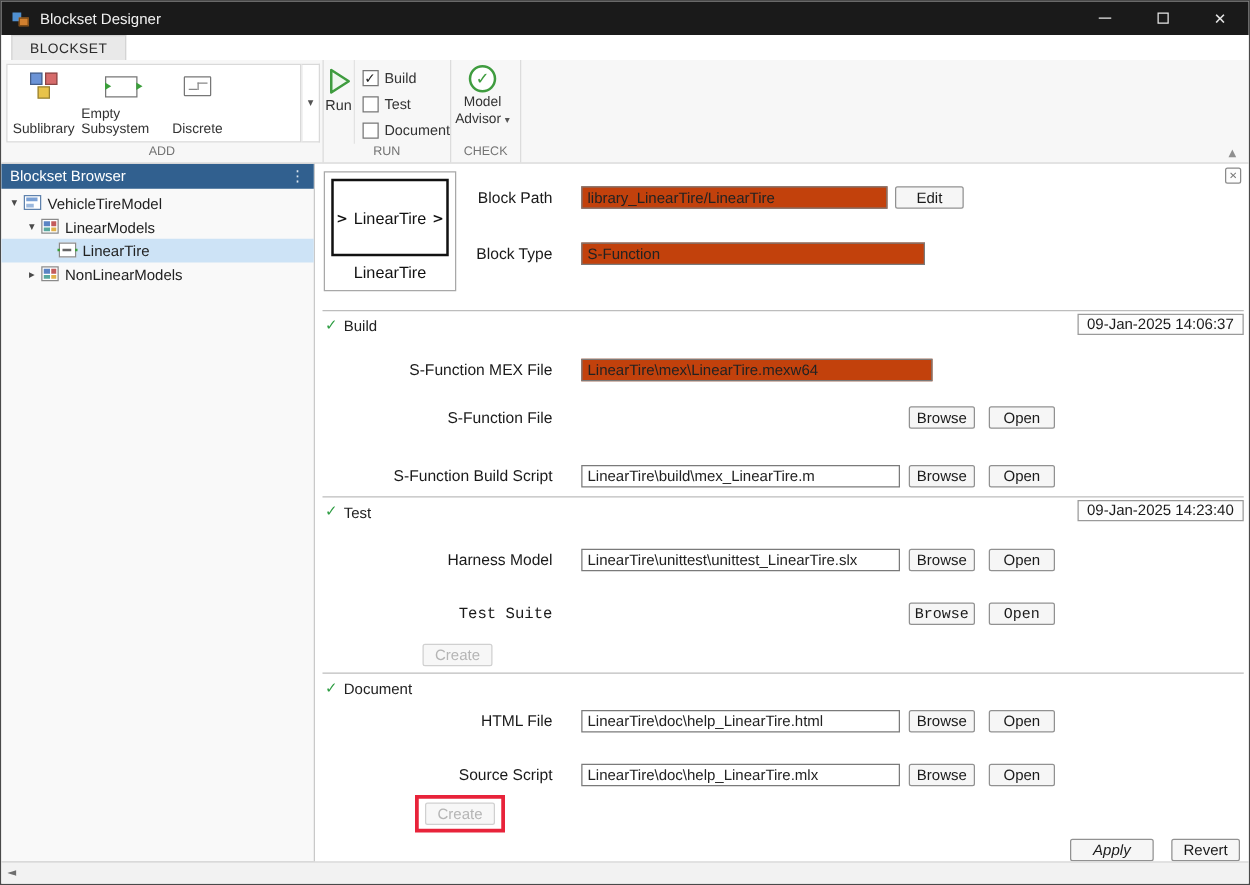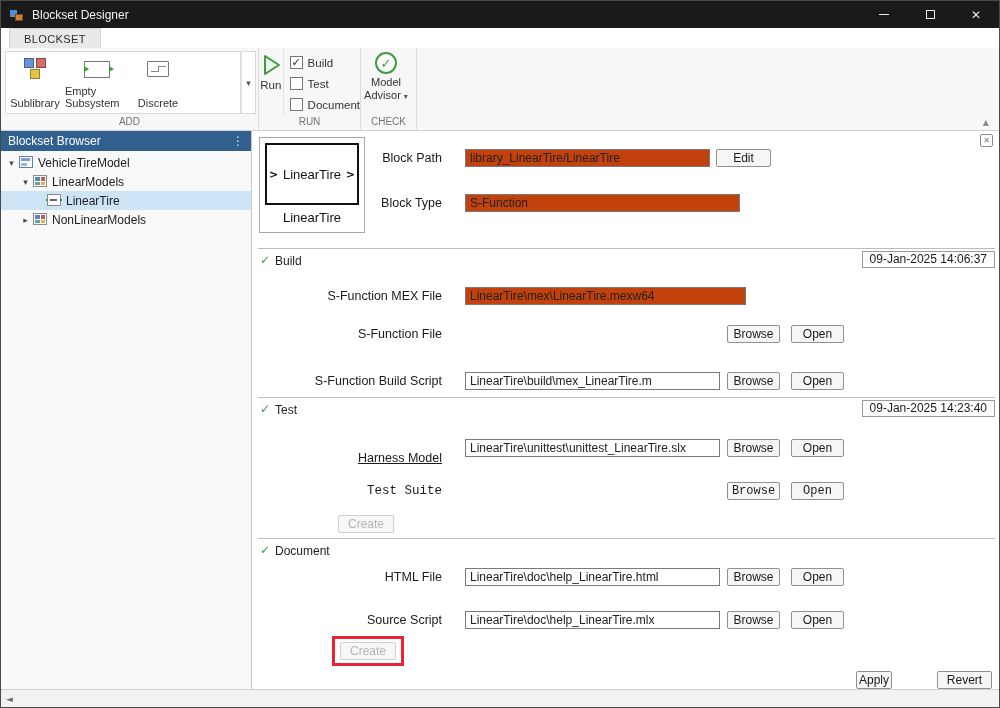--- a/index.html
+++ b/index.html
@@ -324,21 +324,21 @@
         <button class="btn" style="left:475px;top:0;width:53px;">Browse</button>
         <button class="btn" style="left:539px;top:0;width:53px;">Open</button>
       </div>
 
       <div class="sec" style="top:266px;">
         <span class="schk glyph">✓</span>
         <span class="stitle">Test</span>
         <span class="stamp">09-Jan-2025 14:23:40</span>
       </div>
       <div class="frow" style="top:308px;">
-        <span class="flabel" style="top:12px;text-decoration:underline;">Harness Model</span>
+        <span class="flabel" style="top:2px;">Harness Model</span>
         <input class="fld" style="left: 213px; top: 0px; width: 255px;" value="LinearTire\unittest\unittest_LinearTire.slx">
         <button class="btn" style="left:475px;top:0;width:53px;">Browse</button>
         <button class="btn" style="left:539px;top:0;width:53px;">Open</button>
       </div>
       <div class="frow" style="top:351px;font-family:Liberation Mono, monospace;">
         <span class="flabel" style="top:2px;">Test Suite</span>
         <button class="btn" style="left:475px;top:0;width:53px;">Browse</button>
         <button class="btn" style="left:539px;top:0;width:53px;">Open</button>
       </div>
       <button class="btn disabled" style="left:86px;top:384px;width:56px;">Create</button>
@@ -356,21 +356,21 @@
       <div class="frow" style="top:480px;">
         <span class="flabel" style="top:2px;">Source Script</span>
         <input class="fld" style="left: 213px; top: 0px; width: 255px;" value="LinearTire\doc\help_LinearTire.mlx">
         <button class="btn" style="left:475px;top:0;width:53px;">Browse</button>
         <button class="btn" style="left:539px;top:0;width:53px;">Open</button>
       </div>
       <div class="annotation">
         <button class="btn disabled">Create</button>
       </div>
 
-      <button class="btn" style="left:604px;top:540px;width:36px;">Apply</button>
+      <button class="btn" style="left:604px;top:540px;width:67px;font-style:italic;">Apply</button>
       <button class="btn" style="left:685px;top:540px;width:55px;">Revert</button>
 
     </div>
   </div>
 
   <div class="statusbar">
     <span class="status-collapse glyph">◄</span>
   </div>
 
 </div>

